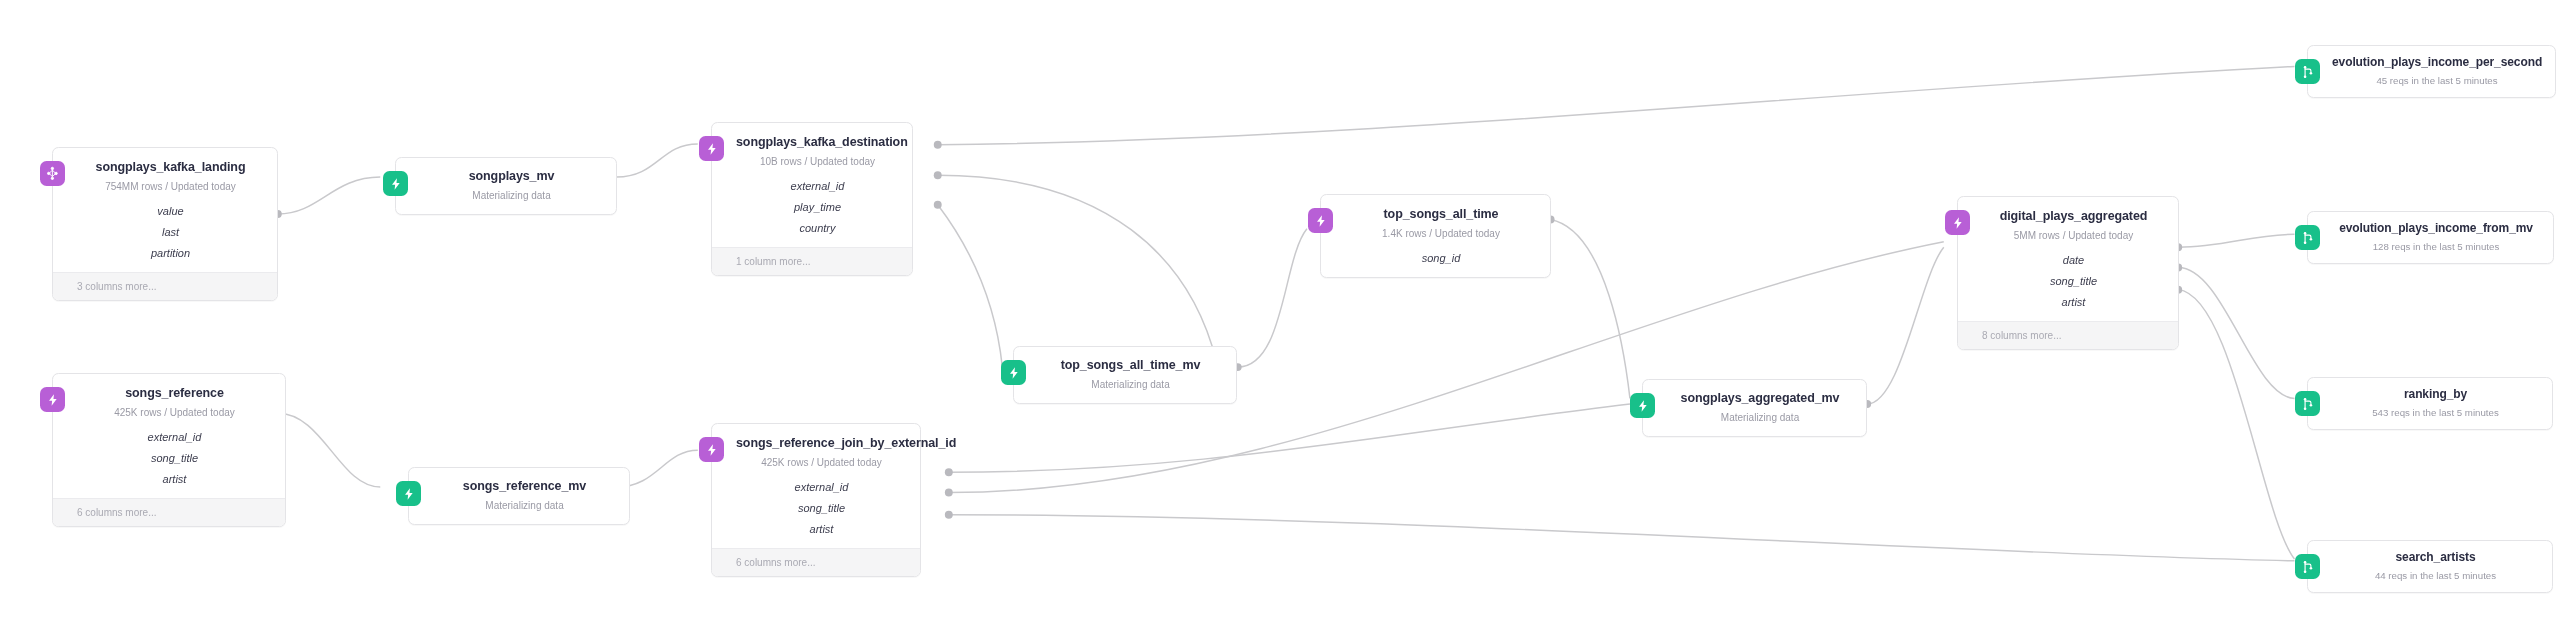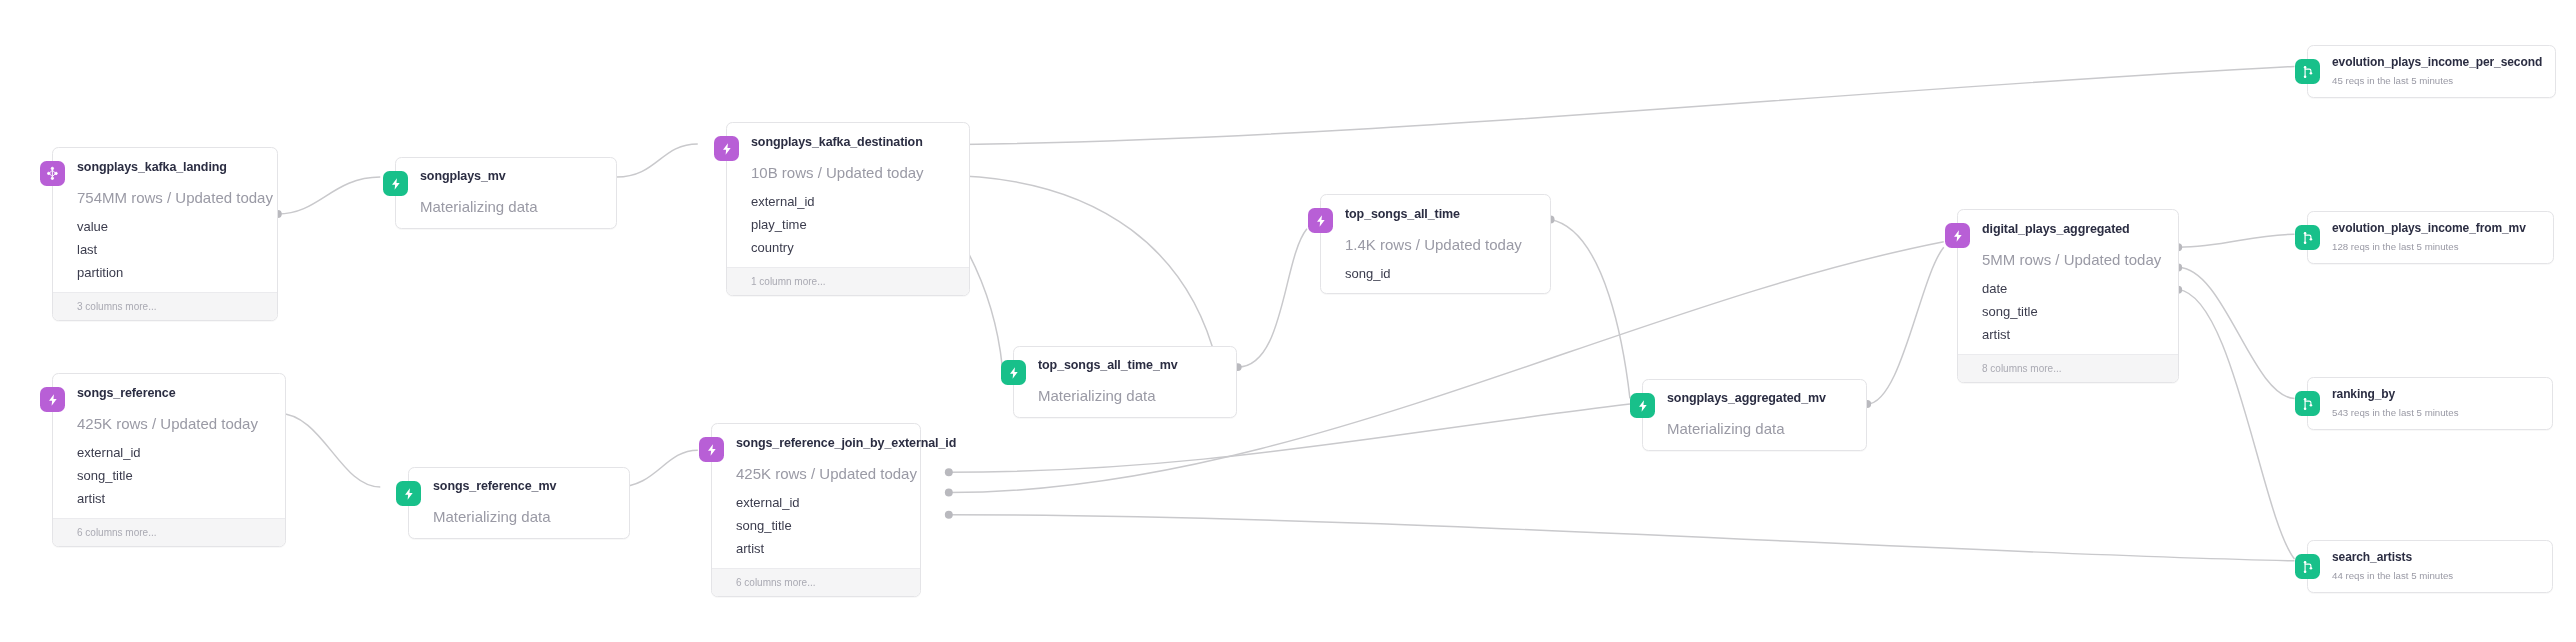--- a/index.html
+++ b/index.html
@@ -55,46 +55,48 @@
     display: flex;
     align-items: center;
     justify-content: center;
   }
   .badge-purple { background: #b85fd6; }
   .badge-green  { background: #18c08a; }
   .node-badge svg { display: block; }
 
   .node-body {
     padding: 12px 13px 0 24px;
+    text-align: center;
   }
   .node-title {
     font-size: 12.5px;
     font-weight: 700;
     color: #2b2d42;
     letter-spacing: -0.1px;
     line-height: 1.15;
     white-space: nowrap;
   }
   .node-sub {
-    margin-top: 15px;
-    font-size: 15px;
+    margin-top: 7px;
+    font-size: 10px;
     color: #9a9aa5;
     line-height: 1.2;
     white-space: nowrap;
   }
   .col-list {
     margin-top: 8.3px;
     padding-bottom: 7.4px;
   }
   .col-item {
-    font-size: 13px;
+    font-size: 11px;
     color: #3b3c4d;
     line-height: 1;
     padding: 4.6px 0 5.5px 0;
     white-space: nowrap;
+    font-style: italic;
   }
   .node-footer {
     border-top: 0.9px solid #ebebee;
     background: #f5f5f6;
     border-radius: 0 0 5.5px 5.5px;
     font-size: 10px;
     color: #aaaab3;
     padding: 7.4px 13px 8.3px 24px;
     white-space: nowrap;
   }
@@ -172,21 +174,21 @@
         <div class="node-badge badge-green" style="background: rgb(24, 192, 138);">
           <svg width="14" height="14" viewBox="0 0 24 24" aria-hidden="true">
             <path d="M13.6 2 5.2 13.2h5.3L9.6 22l8.7-11.6h-5.5L13.6 2z" fill="#ffffff"></path>
           </svg>
         </div>
         <div class="node-body">
           <div class="node-title">songplays_mv</div>
           <div class="node-sub">Materializing data</div>
         </div>
       </div>
-      <div class="node" style="left: 726px; top: 122px; width: 244px;">
+      <div class="node" style="left: 711px; top: 122px; width: 202px;">
         <div class="node-badge badge-purple" style="background: rgb(184, 95, 214);">
           <svg width="14" height="14" viewBox="0 0 24 24" aria-hidden="true">
             <path d="M13.6 2 5.2 13.2h5.3L9.6 22l8.7-11.6h-5.5L13.6 2z" fill="#ffffff"></path>
           </svg>
         </div>
         <div class="node-body">
           <div class="node-title">songplays_kafka_destination</div>
           <div class="node-sub">10B rows / Updated today</div>
           <div class="col-list">
             <div class="col-item">external_id</div>
@@ -270,21 +272,21 @@
         <div class="node-badge badge-green" style="background: rgb(24, 192, 138);">
           <svg width="14" height="14" viewBox="0 0 24 24" aria-hidden="true">
             <path d="M13.6 2 5.2 13.2h5.3L9.6 22l8.7-11.6h-5.5L13.6 2z" fill="#ffffff"></path>
           </svg>
         </div>
         <div class="node-body">
           <div class="node-title">songplays_aggregated_mv</div>
           <div class="node-sub">Materializing data</div>
         </div>
       </div>
-      <div class="node" style="left: 1957px; top: 209px; width: 222px;">
+      <div class="node" style="left: 1957px; top: 196px; width: 222px;">
         <div class="node-badge badge-purple" style="background: rgb(184, 95, 214);">
           <svg width="14" height="14" viewBox="0 0 24 24" aria-hidden="true">
             <path d="M13.6 2 5.2 13.2h5.3L9.6 22l8.7-11.6h-5.5L13.6 2z" fill="#ffffff"></path>
           </svg>
         </div>
         <div class="node-body">
           <div class="node-title">digital_plays_aggregated</div>
           <div class="node-sub">5MM rows / Updated today</div>
           <div class="col-list">
             <div class="col-item">date</div>

